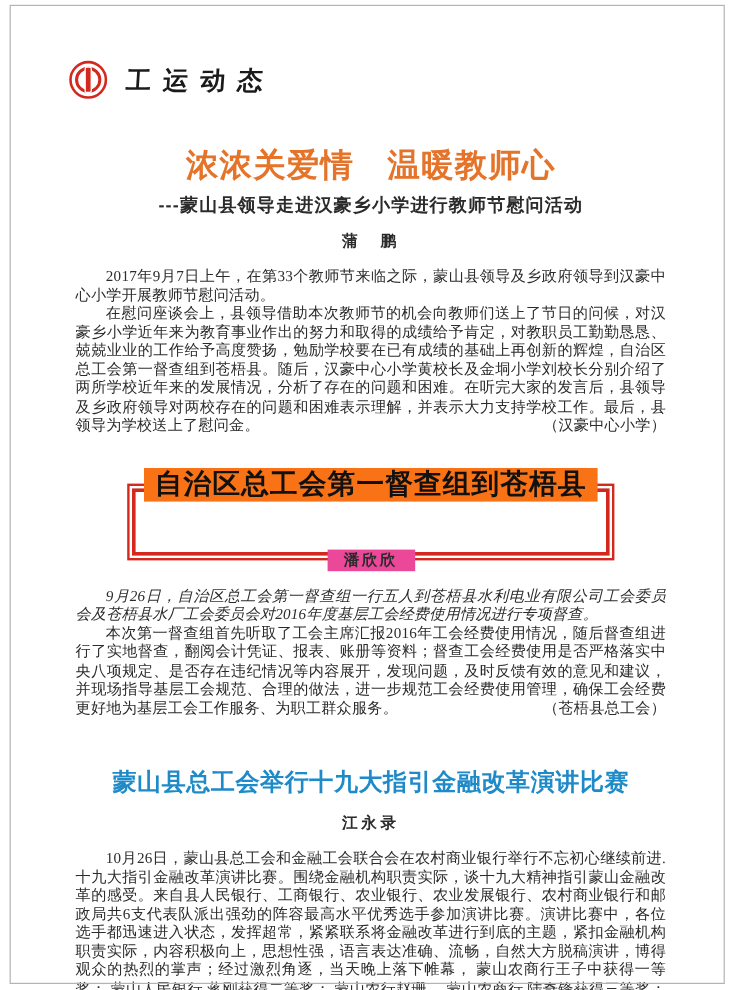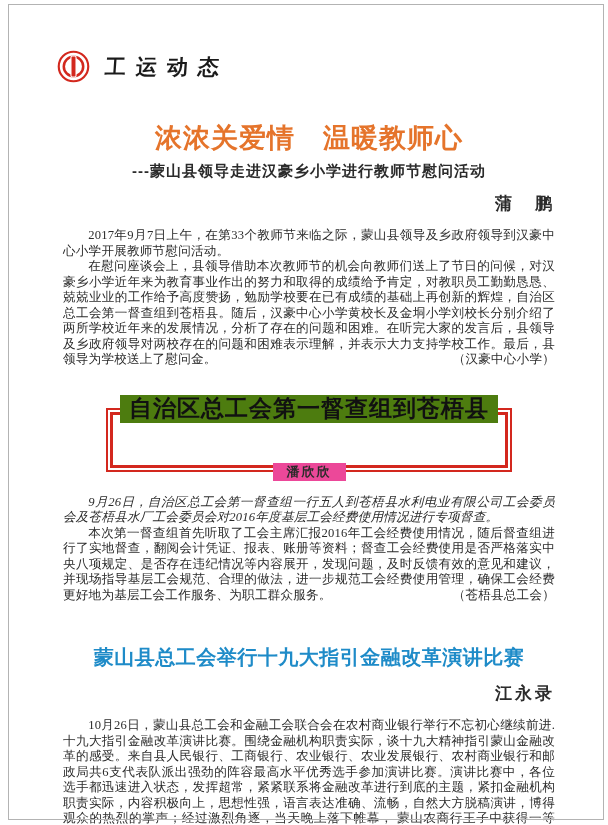--- a/index.html
+++ b/index.html
@@ -32,38 +32,38 @@
   .content{padding:0 53px 0 63px;margin-top:40px;}
   .title-orange{
     margin:16px 0 0;text-align:center;color:var(--title-orange);
     font-size:27px;font-weight:bold;letter-spacing:1px;line-height:30px;
   }
   .subtitle{
     margin-top:9px;text-align:center;font-size:15px;font-weight:bold;
     font-family:"Liberation Sans","DejaVu Sans",sans-serif;letter-spacing:1px;
   }
   .author{
-    margin:11px 0 13px;text-align:right;font-size:17px;font-weight:bold;
+    margin:11px 0 13px;text-align:center;font-size:13px;font-weight:bold;
     font-family:Liberation Sans, sans-serif;letter-spacing:3px;
   }
   .para{
     margin:0;font-size:12.6px;line-height:15.5px;text-align:justify;
     text-indent:2em;letter-spacing:0.2px;
   }
   .attribution{float:right;padding-left:10px;}
   
   .red-box{
     position:relative;width:406px;margin:36px auto 0;height:64px;
   }
   .box-outer{position:absolute;inset:0;border:2px solid var(--accent-red);}
   .box-inner{position:absolute;inset:4px;border:3px solid var(--accent-red);}
   .box-title{position:absolute;top:-13px;left:0;right:0;text-align:center;z-index:2;}
   .bt-row{line-height:28px;}
   .bt-text{
-    display:inline-block;background:#4d7c0f;padding:0 9px;
+    display:inline-block;background:#f97316;padding:0 9px;
     font-size:23px;font-weight:bold;color:#111;letter-spacing:1px;
   }
   .box-author{position:absolute;bottom:-9px;left:0;right:0;text-align:center;z-index:2;}
   .box-author-text{
     display:inline-block;background:#ec4899;padding:0 14px;font-size:13px;font-weight:bold;
     font-family:"Liberation Sans","DejaVu Sans",sans-serif;letter-spacing:2px;
   }
   .after-box{margin-top:23px;font-style:italic;}
   .title-blue{
     margin:16px 0 0;text-align:center;color:var(--title-blue);

